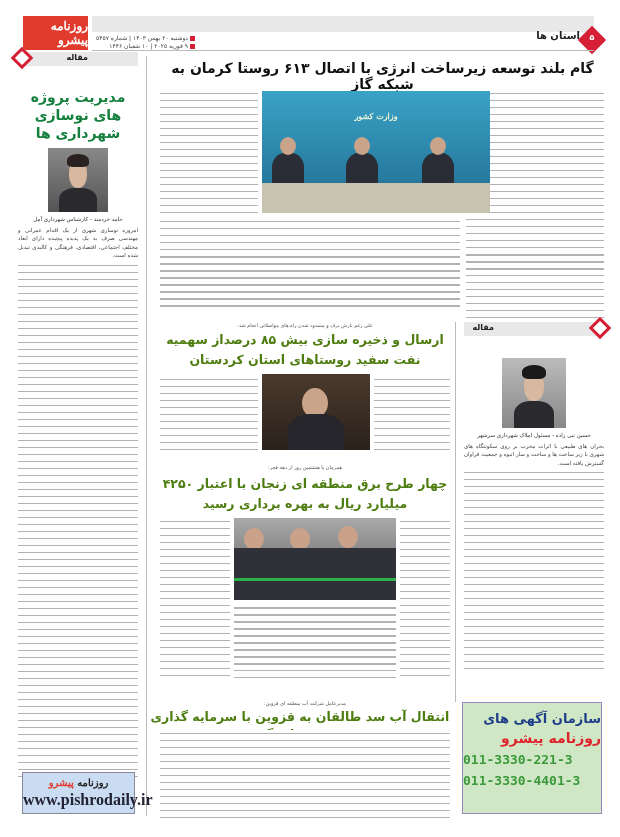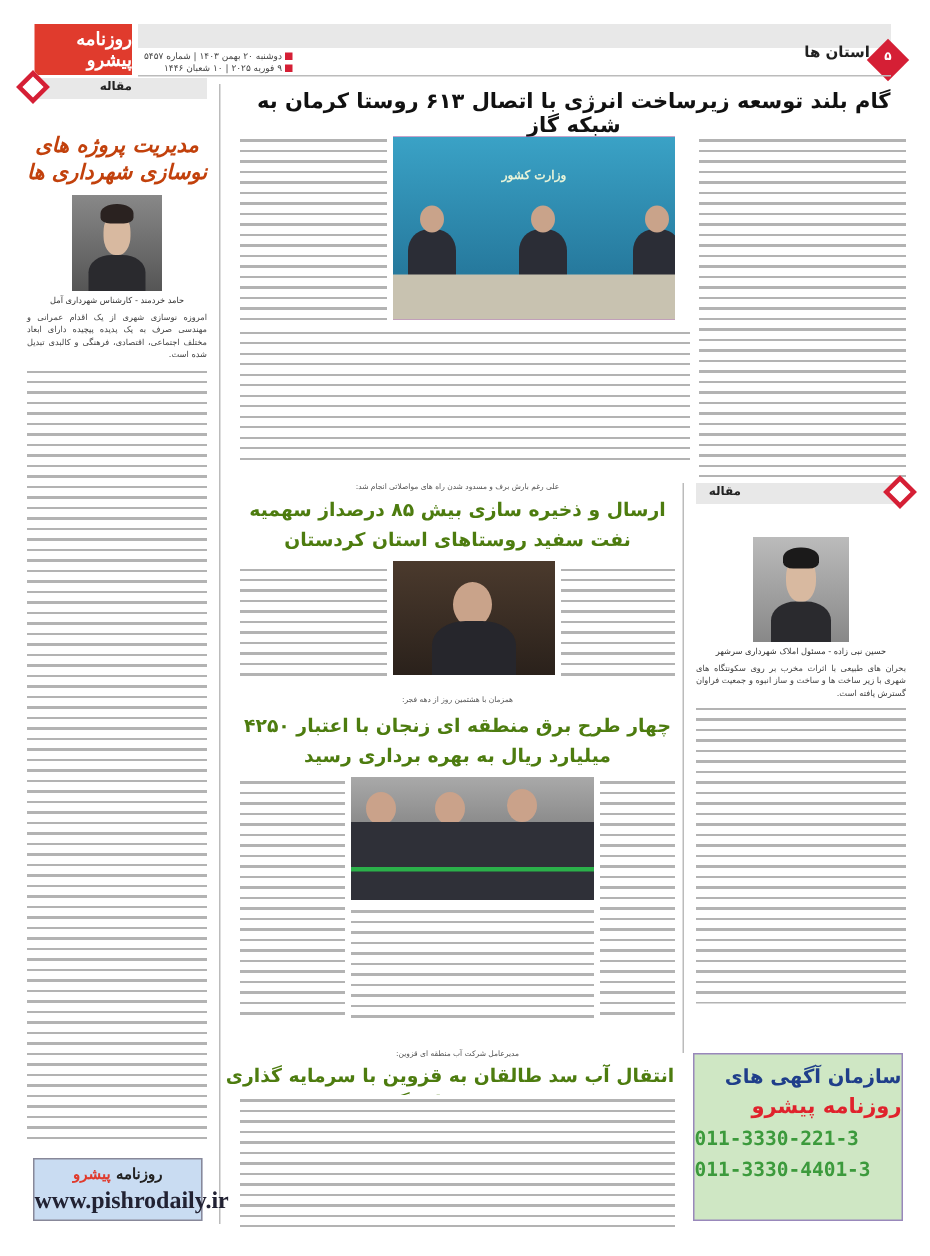--- a/index.html
+++ b/index.html
@@ -16,37 +16,37 @@
   .date-lines .sq { display: inline-block; width: 5px; height: 5px; background: #d51f35; margin-left: 2px; vertical-align: middle; }
   .header-rule { position: absolute; left: 72px; right: 6px; top: 36px; border-top: 1px solid #bbb; }
 
   .col-divider { position: absolute; width: 1px; background: #bbb; }
 
   
   .left-col { position: absolute; left: 18px; top: 52px; width: 120px; }
   .col-header { height: 14px; background: #e8e8e8; position: relative; margin-bottom: 22px; }
   .col-header .lbl { position: absolute; right: 50px; top: 1px; font-size: 8px; font-weight: bold; }
   .col-header .chev { position: absolute; left: -4px; top: -2px; width: 16px; height: 16px; border: 3px solid #d51f35; transform: rotate(45deg); background: #fff; }
-  .op-title { font-size: 14px; font-weight: bold; text-align: center; line-height: 18px; color: #c2410c; font-family: "DejaVu Sans", sans-serif; margin-bottom: 6px; font-style: italic; }
+  .op-title { font-size: 14px; font-weight: bold; text-align: center; line-height: 18px; color: #15803d; font-family: "DejaVu Sans", sans-serif; margin-bottom: 6px; }
   .photo { background: linear-gradient(#888, #555); position: relative; overflow: hidden; }
   .photo .face { position: absolute; left: 35%; top: 18%; width: 30%; height: 44%; background: #d8b9a0; border-radius: 45%; }
   .photo .hair { position: absolute; left: 32%; top: 10%; width: 36%; height: 20%; background: #2a2220; border-radius: 50% 50% 30% 30%; }
   .photo .body { position: absolute; left: 18%; top: 62%; width: 64%; height: 45%; background: #2a2a2e; border-radius: 40% 40% 0 0; }
   .caption { font-size: 5.5px; color: #333; text-align: center; margin: 4px 0; }
   .body-text { font-size: 5.5px; line-height: 8.4px; color: #444; text-align: justify; }
   .text-block { background: repeating-linear-gradient(to bottom, #fff 0, #fff 3px, #b3b3b3 3px, #b3b3b3 4.5px, #fff 4.5px, #fff 7px); }
 
   .ad-site { position: absolute; left: 22px; top: 772px; width: 113px; height: 42px; background: #c9dcf2; border: 1px solid #889; text-align: center; }
   .ad-site .brand { font-size: 10px; font-weight: bold; margin-top: 4px; font-family: "DejaVu Serif", serif; }
   .ad-site .brand .red { color: #e03b2d; }
   .ad-site .url { font-family: "Liberation Serif", serif; font-weight: bold; font-size: 16px; color: #223; margin-top: 3px; direction: ltr; }
 
   
   .lead-head { position: absolute; left: 160px; top: 60px; width: 445px; font-size: 14px; font-weight: bold; text-align: center; color: #111; }
-  .lead-photo { position: absolute; left: 262px; top: 91px; width: 188px; height: 122px; background: #ec4899; overflow: hidden; }
+  .lead-photo { position: absolute; left: 262px; top: 91px; width: 228px; height: 122px; background: #ec4899; overflow: hidden; }
   .lead-photo .wall { position: absolute; inset: 0; background: linear-gradient(#3aa2c6, #1f6b8f); }
   .lead-photo .sign { position: absolute; top: 20px; left: 20px; right: 20px; text-align: center; color: #e8f4d9; font-size: 20px; font-weight: bold; font-family: "DejaVu Serif", serif; }
   .lead-photo .table { position: absolute; bottom: 0; left: 0; right: 0; height: 30px; background: #c8c2b0; }
   .lead-photo .p { position: absolute; bottom: 24px; width: 32px; height: 36px; background: #2b2d36; border-radius: 40% 40% 0 0; }
   .lead-photo .h { position: absolute; width: 16px; height: 18px; background: #c9a38a; border-radius: 50%; }
 
   .story-head { position: absolute; left: 160px; width: 290px; text-align: center; font-weight: bold; color: #4d7c0f; }
   .kicker { position: absolute; left: 160px; width: 290px; text-align: center; font-size: 5px; color: #555; }
   .pic { position: absolute; overflow: hidden; background: #666; }
 

